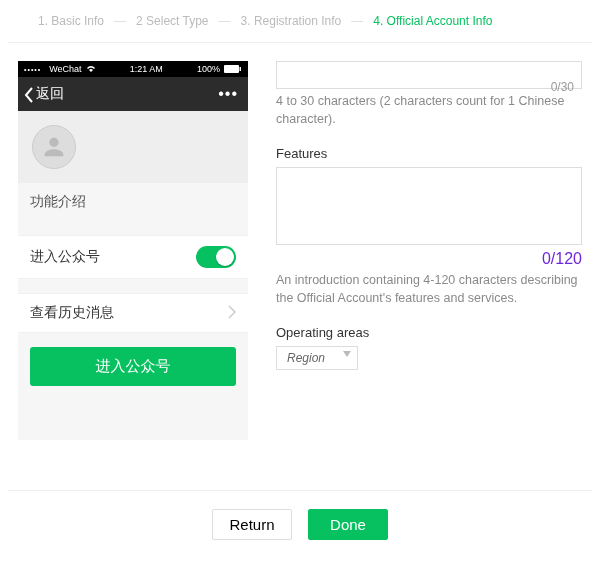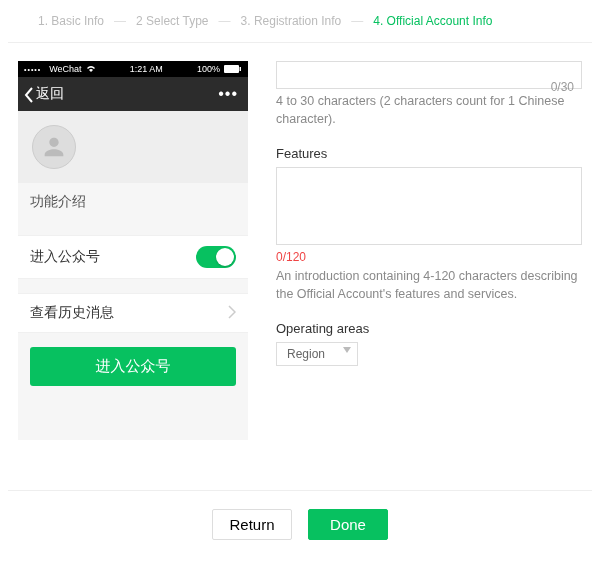--- a/index.html
+++ b/index.html
@@ -37,22 +37,22 @@
 
   
   .form { flex:1; font-size:13px; color:#555; }
   .form-label { color:#333; margin-bottom:6px; margin-top: 2px; }
   .input-row { position:relative; margin-bottom:4px; }
   .text-input { width:100%; height:28px; border:1px solid #ddd; padding:4px 50px 4px 6px; font-size:12px; }
   .counter-inside { position:absolute; right:8px; top:5px; color:#999; font-size:12px;margin-top:14px; }
   .hint { color:#8a8a8a; font-size:12.5px; line-height:1.4; margin-bottom:18px; }
   .textarea-wrap { position:relative; margin-bottom:4px; }
   .textarea { width:100%; height:78px; border:1px solid #ddd; resize:none; padding:6px; font-size:12px; }
-  .counter-outside { color:#ef4444; font-size:12px; margin-top:-2px; margin-bottom:4px; }
-  .select { display:inline-flex; border:1px solid #ddd; padding:4px 6px 4px 10px; font-size:12px; gap:18px; color:#666; }
+  .counter-outside { text-align:right; color:#6d28d9; font-size:16px; margin-top:-2px; margin-bottom:4px; }
+  .select { display:inline-flex; border:1px solid #ddd; padding:4px 6px 4px 10px; font-size:12px; gap:18px; color:#666;font-style:italic; }
   .select svg { display:block; }
 
   
   .footer-divider { height:1px; background:#eee; margin: 30px 8px 18px 8px; }
   .footer { display:flex; justify-content:center; gap:16px; padding-bottom:20px; }
   .btn { min-width:80px; padding:6px 15px; font-size:15px; border:1px solid #ddd; background:#fff; border-radius:2px; cursor:pointer; }
   .btn.primary { background:#07c160; color:#fff; border-color:#07c160; }
 </style>
 </head>
 <body>

